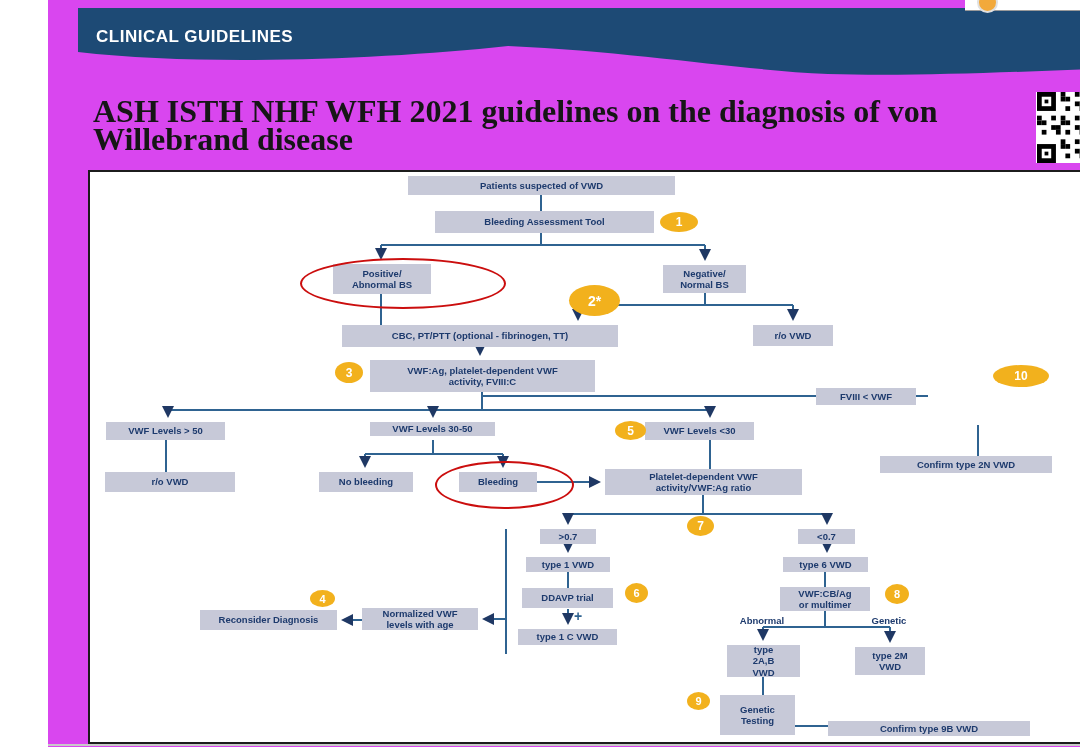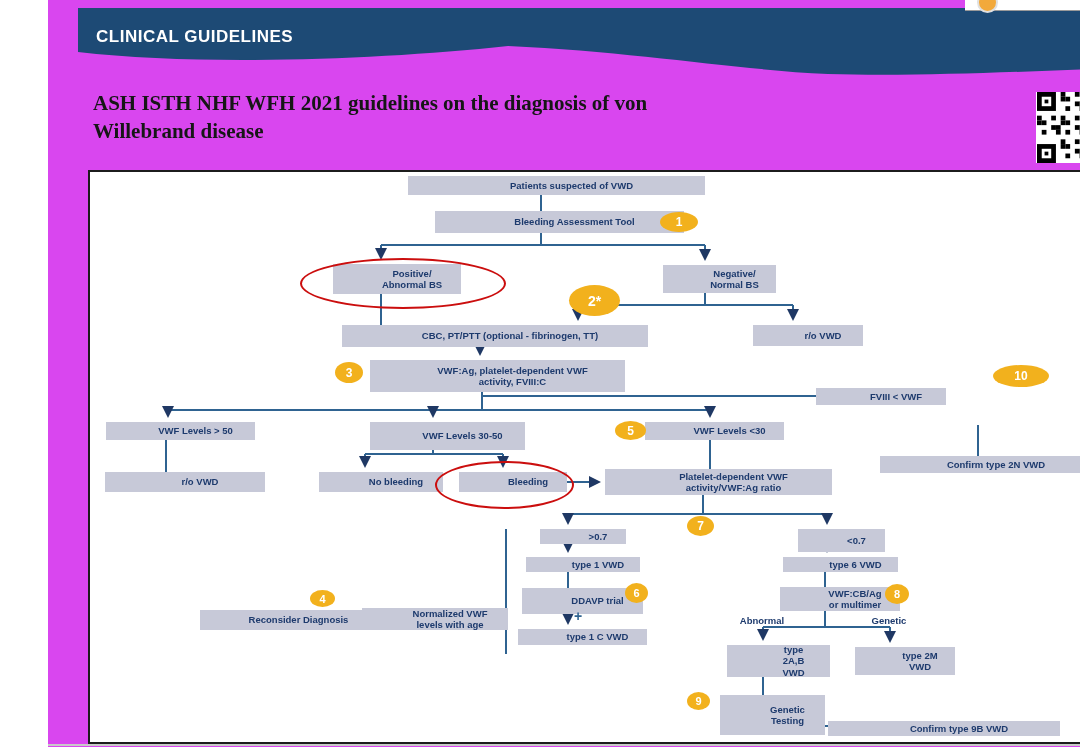--- a/index.html
+++ b/index.html
@@ -13,34 +13,34 @@
   .logo{position:absolute;left:700px;top:11px;display:flex;align-items:center;gap:9px;}
   .logo-text{color:#ffffff;font-family:"Liberation Serif",serif;font-size:34px;line-height:34px;}
   .tm-dot{width:4px;height:4px;border-radius:50%;background:#e8edf3;align-self:flex-start;margin-top:6px;}
   .browser-frag{position:absolute;left:917px;top:0;width:163px;height:10px;background:#ffffff;
                 border-bottom:1px solid #9a9a9a;z-index:5;}
   .browser-frag .fav{position:absolute;left:12px;top:-8px;width:17px;height:17px;border-radius:50%;
                 background:#f2a93b;border:2px solid #e0e0e0;}
   .browser-frag .dash{position:absolute;left:138px;top:2px;width:9px;height:4px;background:#555;}
 
   
-  .title{position:absolute;left:45px;top:89px;width:900px;color:#161616;
-         font-family:"Liberation Serif",serif;font-weight:bold;font-size:21px;line-height:28px;}
+  .title{position:absolute;left:45px;top:97px;width:900px;color:#161616;
+         font-family:"Liberation Serif",serif;font-weight:bold;font-size:32px;line-height:28px;}
   .qr{position:absolute;left:988px;top:92px;width:73px;height:71px;background:#ffffff;}
 
   
   .frame{position:absolute;left:40px;top:170px;width:995px;height:570px;background:#ffffff;
          border:2px solid #1c1c1c;}
   .bottom-line{position:absolute;left:0;top:744px;width:1080px;height:2px;background:#c9c9c9;}
 
   .connectors{position:absolute;left:0;top:0;width:995px;height:570px;}
 
   .node{position:absolute;background:#c7c9d8;color:#1d3a6d;font-weight:bold;font-size:9.5px;
         line-height:1.18;display:flex;align-items:center;justify-content:center;text-align:center;
-        white-space:pre-line;font-family:"Liberation Sans",sans-serif;padding-left:30px;}
+        white-space:pre-line;font-family:"Liberation Sans",sans-serif;}
   .flabel{position:absolute;color:#1d3a6d;font-weight:bold;font-size:9.5px;text-align:center;
         white-space:pre-line;}
   .plus{position:absolute;color:#2f6391;font-weight:bold;font-size:14px;}
   .step{position:absolute;background:#f2b11d;color:#ffffff;font-weight:bold;font-size:12px;
         border-radius:50%;display:flex;align-items:center;justify-content:center;}
   .hl{position:absolute;border:2.5px solid #cb0e0e;border-radius:50%;background:transparent;}
 </style>
 </head>
 <body>
 
@@ -177,32 +177,32 @@
 Abnormal BS</div>
     <div class="node" style="left:573px;top:93px;width:83px;height:28px">Negative/
 Normal BS</div>
     <div class="node" style="left:252px;top:153px;width:276px;height:22px">CBC, PT/PTT  (optional - fibrinogen, TT)</div>
     <div class="node" style="left:663px;top:153px;width:80px;height:21px">r/o VWD</div>
     <div class="node" style="left:280px;top:188px;width:225px;height:32px">VWF:Ag, platelet-dependent VWF
 activity, FVIII:C</div>
     <div class="node" style="left:726px;top:216px;width:100px;height:17px">FVIII &lt; VWF</div>
     <div class="node" style="left:790px;top:284px;width:172px;height:17px">Confirm type 2N VWD</div>
     <div class="node" style="left:16px;top:250px;width:119px;height:18px">VWF Levels &gt; 50</div>
-    <div class="node" style="left:280px;top:250px;width:125px;height:28px">VWF Levels 30-50</div>
+    <div class="node" style="left:280px;top:250px;width:125px;height:14px">VWF Levels 30-50</div>
     <div class="node" style="left:555px;top:250px;width:109px;height:18px">VWF Levels &lt;30</div>
     <div class="node" style="left:15px;top:300px;width:130px;height:20px">r/o VWD</div>
     <div class="node" style="left:229px;top:300px;width:94px;height:20px">No bleeding</div>
     <div class="node" style="left:369px;top:300px;width:78px;height:20px">Bleeding</div>
     <div class="node" style="left:515px;top:297px;width:197px;height:26px">Platelet-dependent VWF
 activity/VWF:Ag ratio</div>
     <div class="node" style="left:450px;top:357px;width:56px;height:15px">&gt;0.7</div>
-    <div class="node" style="left:708px;top:357px;width:57px;height:23px">&lt;0.7</div>
+    <div class="node" style="left:708px;top:357px;width:57px;height:15px">&lt;0.7</div>
     <div class="node" style="left:436px;top:385px;width:84px;height:15px">type 1 VWD</div>
     <div class="node" style="left:693px;top:385px;width:85px;height:15px">type 6 VWD</div>
-    <div class="node" style="left:432px;top:416px;width:91px;height:26px">DDAVP trial</div>
+    <div class="node" style="left:432px;top:416px;width:91px;height:20px">DDAVP trial</div>
     <div class="node" style="left:428px;top:457px;width:99px;height:16px">type 1 C VWD</div>
     <div class="node" style="left:690px;top:415px;width:90px;height:24px">VWF:CB/Ag
 or multimer</div>
     <div class="node" style="left:637px;top:473px;width:73px;height:32px">type
 2A,B
 VWD</div>
     <div class="node" style="left:765px;top:475px;width:70px;height:28px">type 2M
 VWD</div>
     <div class="node" style="left:630px;top:523px;width:75px;height:40px">Genetic
 Testing</div>

